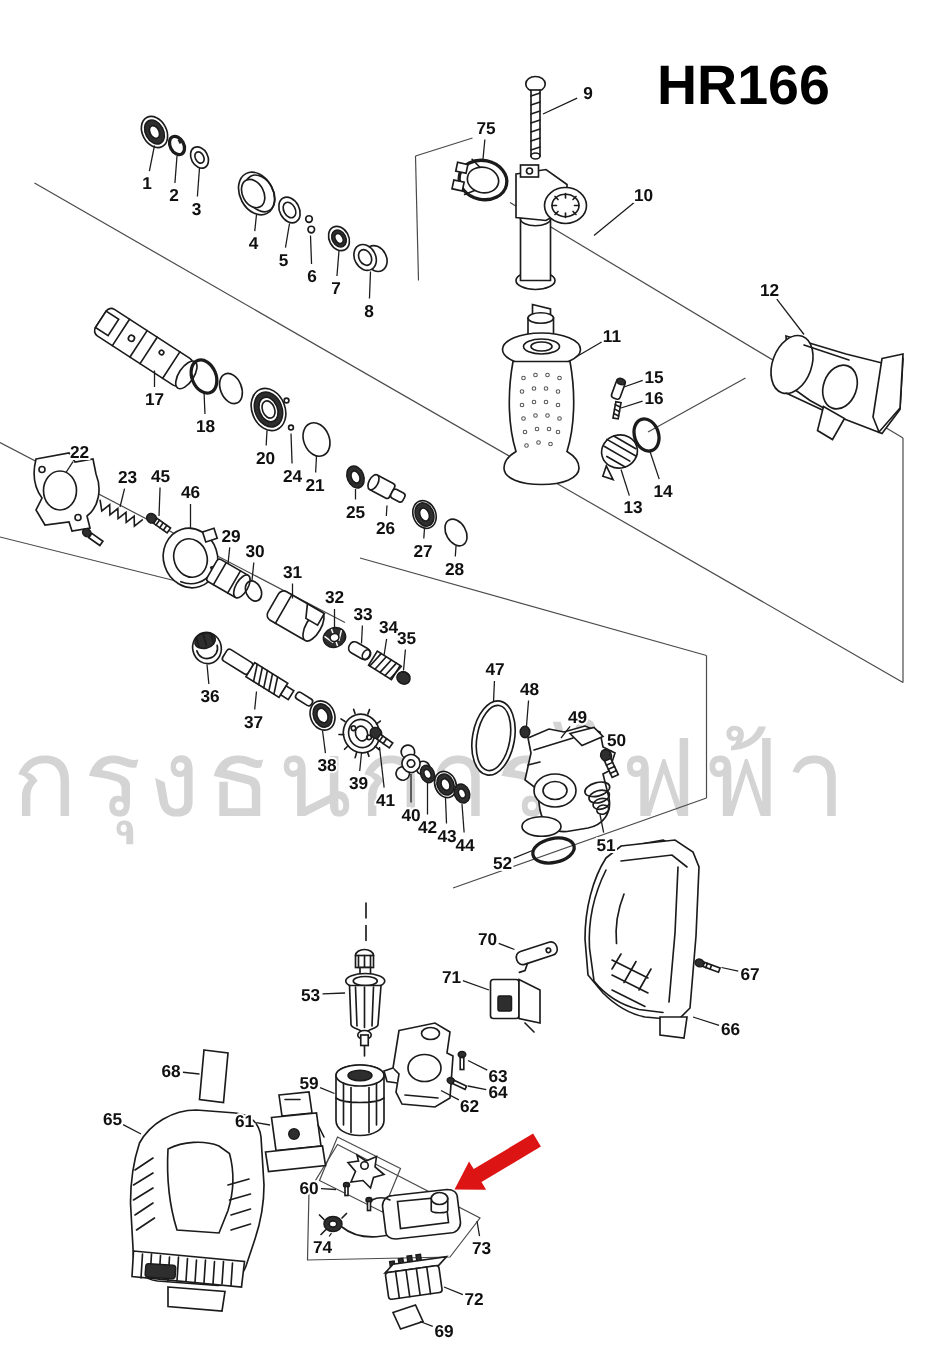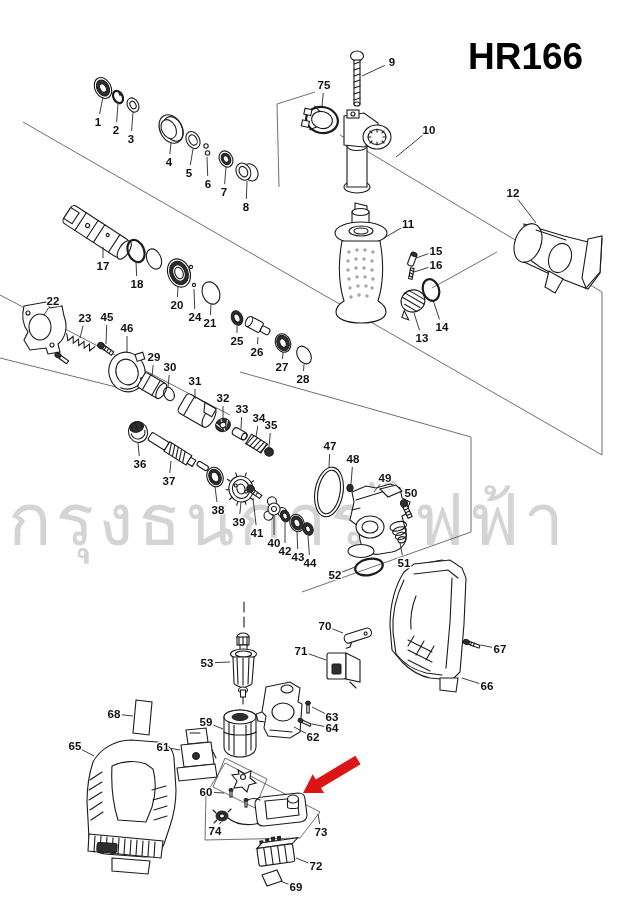--- a/index.html
+++ b/index.html
@@ -1,18 +1,18 @@
 <!DOCTYPE html>
 <html><head>
 <meta charset="utf-8">
 <style>
   html,body{margin:0;padding:0;background:#fff;}
   .page{position:relative;width:626px;height:911px;background:#fff;overflow:hidden;
         font-family:"Liberation Sans",sans-serif;}
-  .title{position:absolute;left:468px;top:36px;font-size:37px;font-weight:800;
+  .title{position:absolute;left:438px;top:36px;font-size:37px;font-weight:800;
          letter-spacing:0;color:#000;z-index:2;}
   .watermark{position:absolute;left:8px;top:468px;width:612px;height:108px;
          font-size:72px;line-height:104px;color:#d4d4d4;letter-spacing:4px;
          white-space:nowrap;overflow:hidden;z-index:0;user-select:none;}
   svg.diagram{position:absolute;left:0;top:0;z-index:1;}
   .ln{fill:none;stroke:#1b1b1b;stroke-width:1.1;stroke-linecap:round;}
   .th{stroke-width:2.2;}
   .fw{fill:#fff;stroke:#1b1b1b;stroke-width:1.1;}
   .fd{fill:#2e2e2e;stroke:#1b1b1b;stroke-width:1;}
   .dot{fill:none;stroke:#555;stroke-width:.7;}

